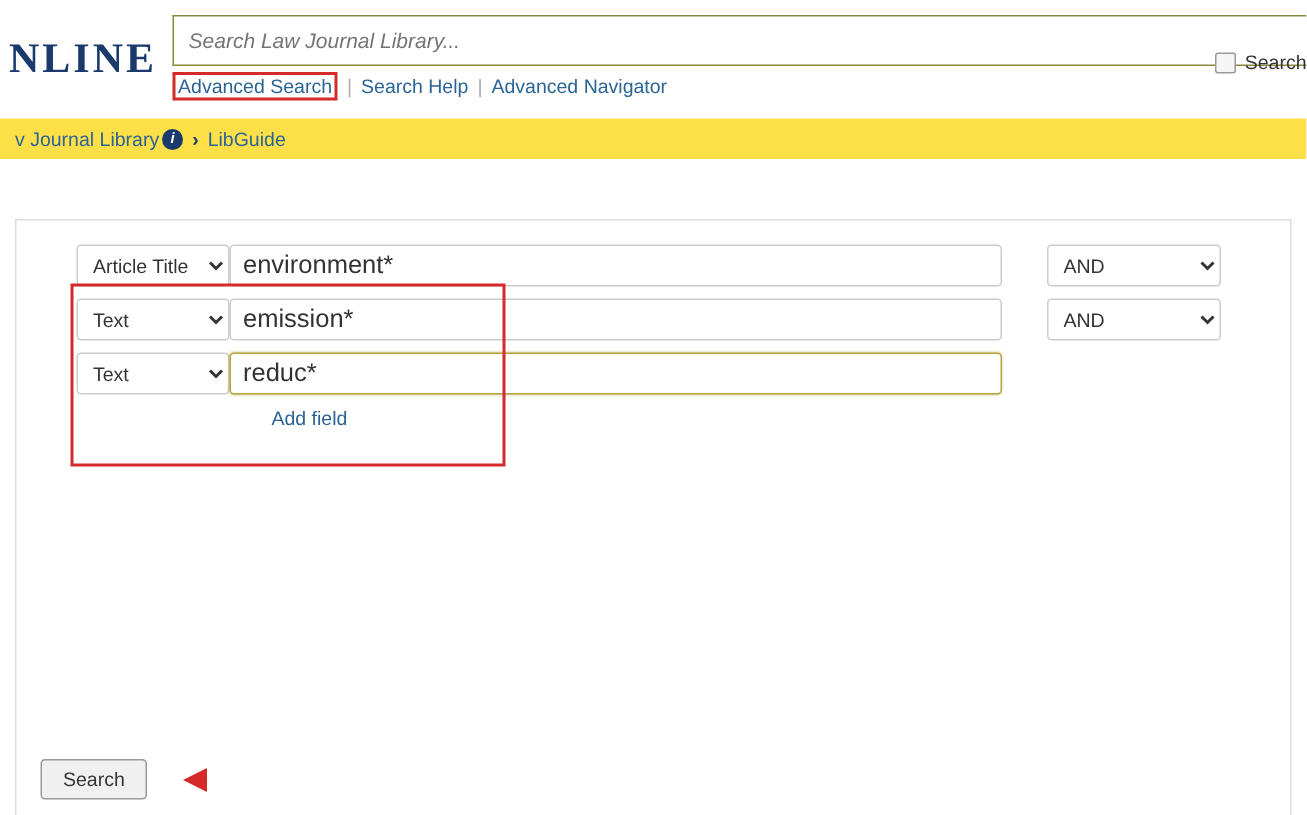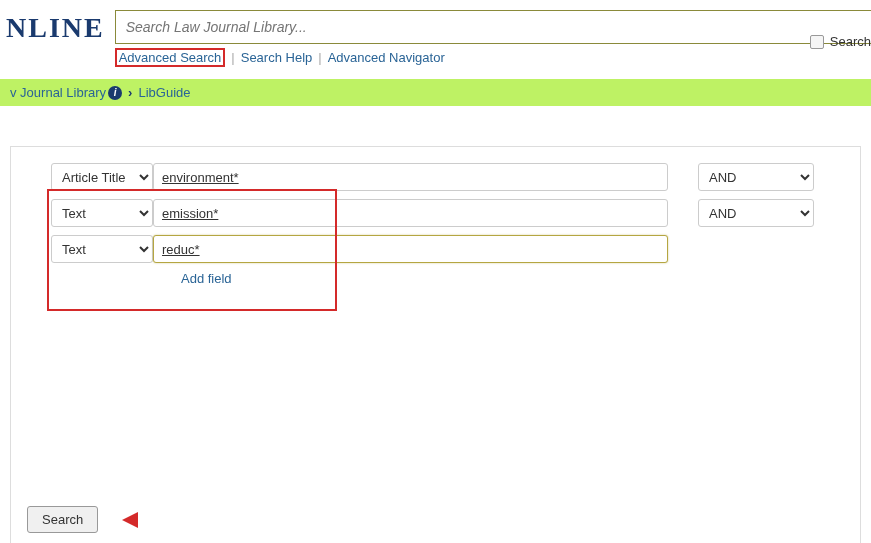--- a/index.html
+++ b/index.html
@@ -6,21 +6,21 @@
   body {
     margin: 0;
     font-family: Arial, Helvetica, sans-serif;
     font-size: 14px;
     color: #333;
     background: #fff;
     width: 871px;
   }
   .top-area {
     display: flex;
-    align-items: flex-start;
+    align-items: center;
     padding: 10px 0 0 0;
   }
   .logo {
     font-family: Georgia, 'Times New Roman', serif;
     font-weight: bold;
     color: #1a3a6e;
     font-size: 28px;
     padding: 2px 10px 0 6px;
     letter-spacing: 2px;
   }
@@ -72,21 +72,21 @@
   .checkbox-box {
     width: 14px;
     height: 14px;
     border: 1px solid #999;
     border-radius: 2px;
     margin-right: 6px;
     background: #f5f5f5;
   }
   .breadcrumb {
     margin-top: 12px;
-    background: #bef264;
+    background: #fde047;
     padding: 6px 10px;
     font-size: 13px;
     color: #2a6496;
     display: flex;
     align-items: center;
     width: 100%;
   }
   .breadcrumb a { color: #2a6496; text-decoration: none; cursor: pointer; }
   .info-icon {
     display: inline-flex;
@@ -144,24 +144,23 @@
     font-size: 13px;
     color: #333;
     background: #fff;
   }
   .term-input {
     flex: 0 0 515px;
     height: 28px;
     border: 1px solid #ccc;
     border-radius: 3px;
     padding: 2px 8px;
-    font-size: 13px;
+    font-size: 17px;
     color: #333;
     outline: none;
-    text-decoration: underline;
   }
   .term-input.active {
     border: 1px solid #b5a642;
     box-shadow: 0 0 2px rgba(181,166,66,0.6);
   }
   .op-select {
     width: 116px;
     height: 28px;
     border: 1px solid #ccc;
     border-radius: 3px;

